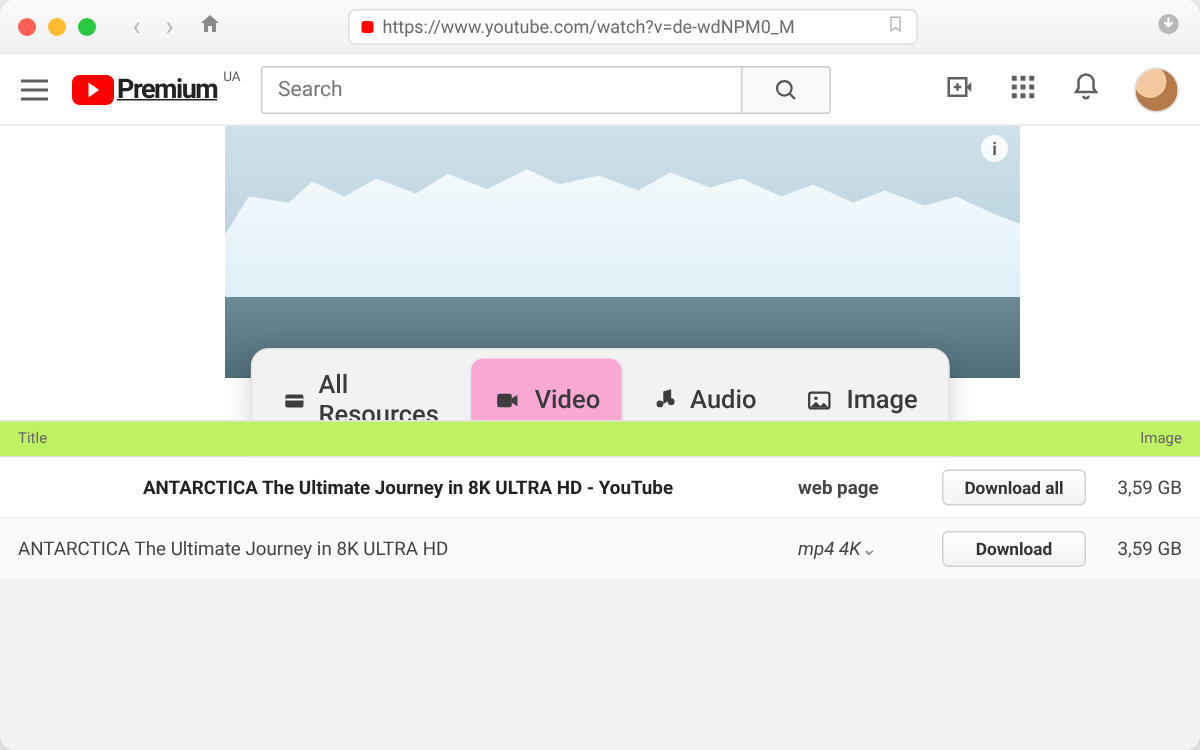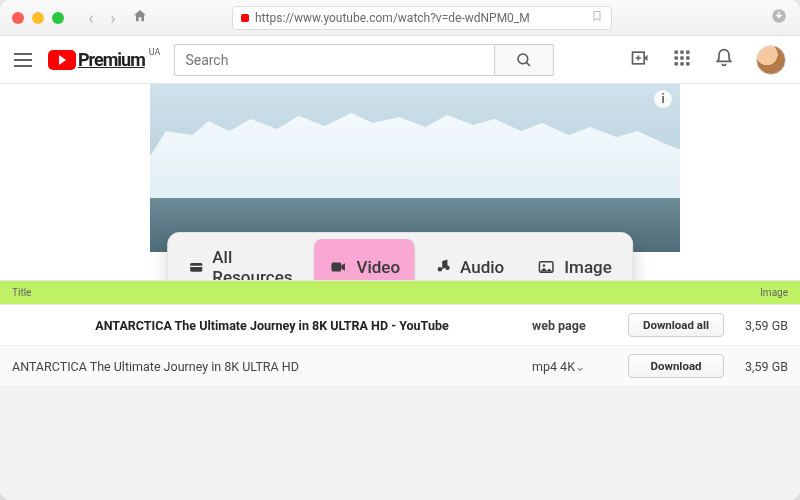--- a/index.html
+++ b/index.html
@@ -198,21 +198,21 @@
         <div class="row">
           <div class="c-title bold">ANTARCTICA The Ultimate Journey in 8K ULTRA HD - YouTube</div>
           <div class="c-type" style="font-weight: 700;">web page</div>
           <div class="c-action">
             <div class="btn">Download all</div>
           </div>
           <div class="c-size">3,59 GB</div>
         </div>
         <div class="row">
           <div class="c-title">ANTARCTICA The Ultimate Journey in 8K ULTRA HD</div>
-          <div class="c-type" style="display: flex; align-items: center; gap: 6px;">mp4 4K<span class="dd">⌄</span></div>
+          <div class="c-type" style="display: flex; align-items: center; gap: 6px; font-style: italic;">mp4 4K<span class="dd">⌄</span></div>
           <div class="c-action">
             <div class="btn">Download</div>
           </div>
           <div class="c-size">3,59 GB</div>
         </div>
         <div class="row stripe"></div>
         <div class="row stripe"></div>
         <div class="row stripe"></div>
         <div class="row stripe"></div>
         <div class="row stripe"></div>

